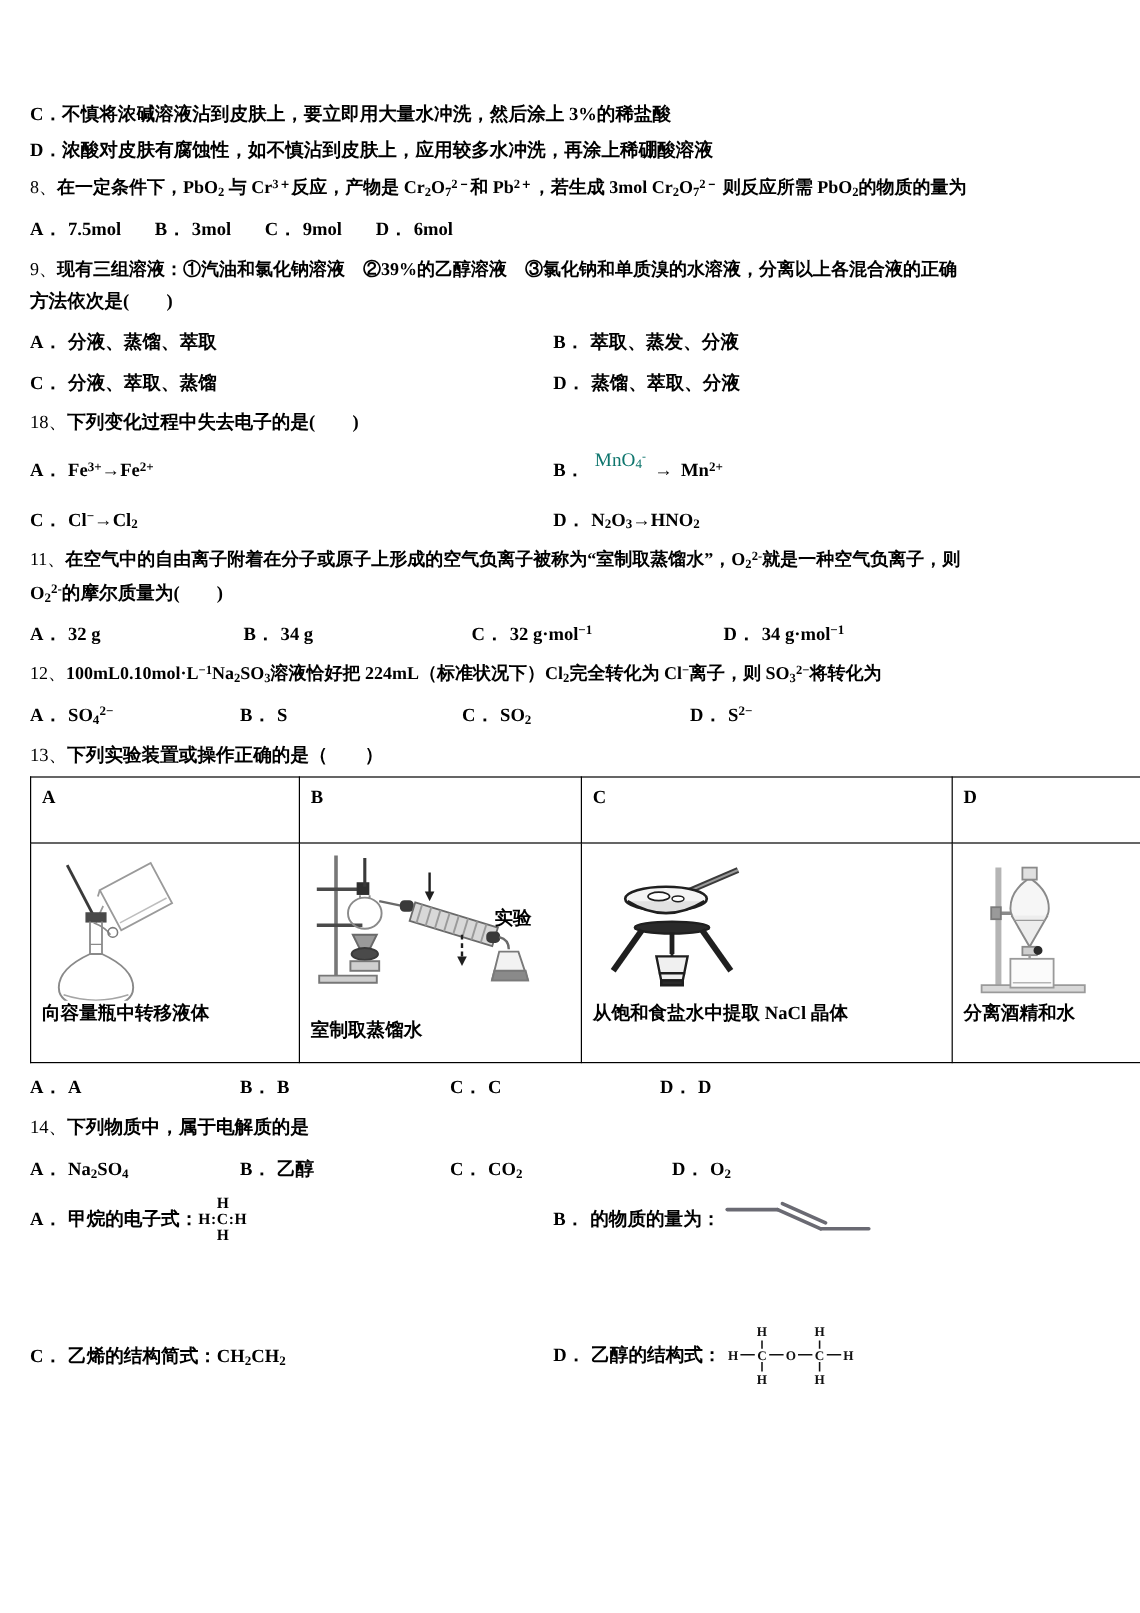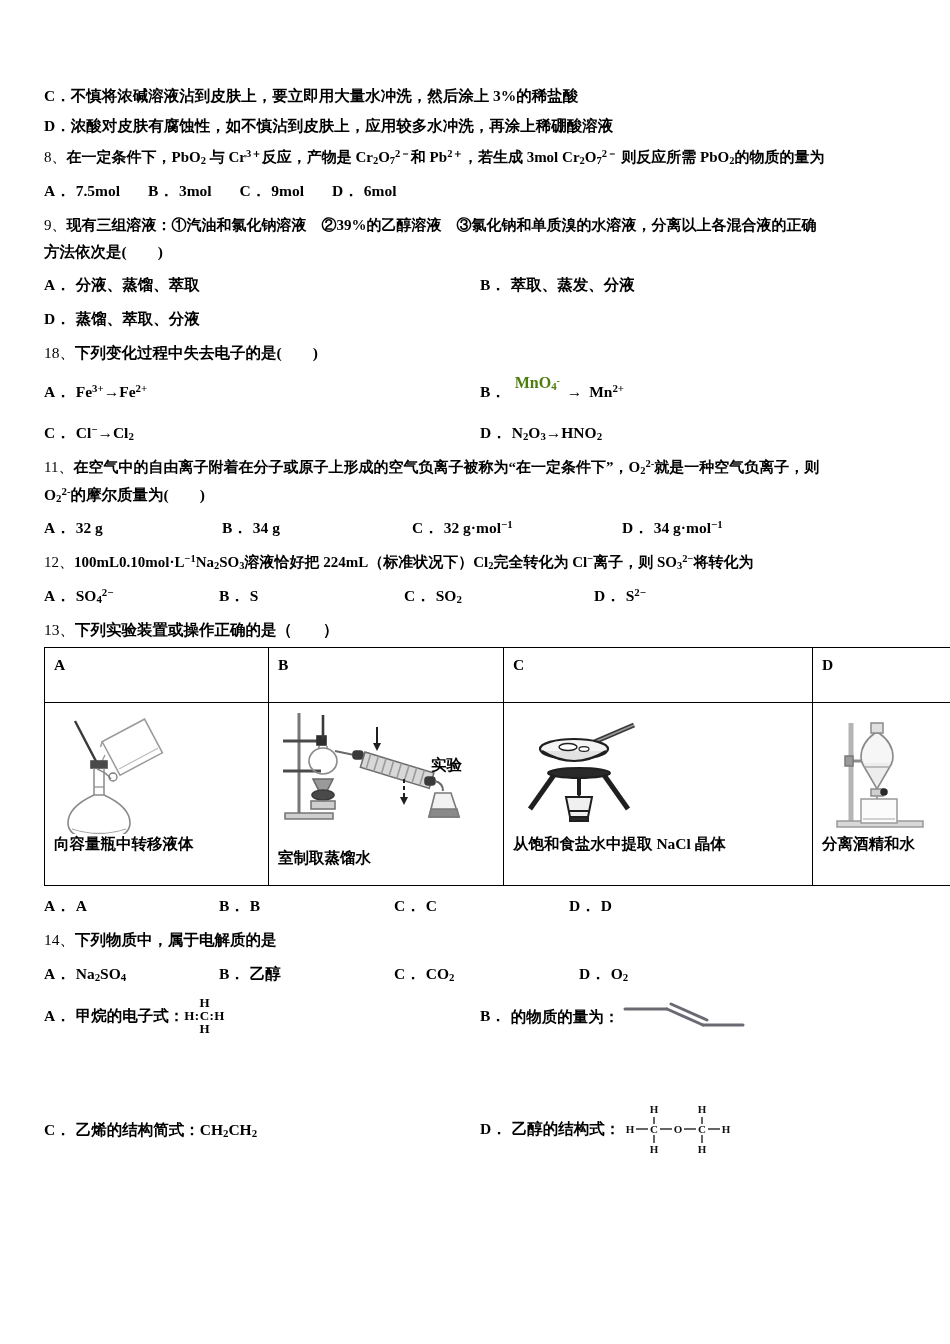--- a/index.html
+++ b/index.html
@@ -17,21 +17,21 @@
   }
   .page {
     position: relative;
     width: 950px;
     height: 1344px;
     padding: 0;
     box-sizing: border-box;
   }
   .content {
     position: absolute;
-    left: 44px;
+    left: 25px;
     top: 88px;
     width: 872px;
   }
 
   
   .line {
     font-size: 15.5px;
     line-height: 1.0;
     margin: 0 0 14px 0;
     font-weight: bold;
@@ -189,51 +189,52 @@
     <div class="qline" style="font-size:15px;font-family:Liberation Serif, serif;">
       <span class="qnum">9、</span><span>现有三组溶液：①汽油和氯化钠溶液　②39%的乙醇溶液　③氯化钠和单质溴的水溶液，分离以上各混合液的正确</span>
     </div>
     <div class="qline">方法依次是(　　)</div>
   </div>
   <div class="opts two">
     <div><span class="olabel">A．</span><span>分液、蒸馏、萃取</span></div>
     <div><span class="olabel">B．</span><span>萃取、蒸发、分液</span></div>
   </div>
   <div class="opts two">
+    <div><span class="olabel">C．</span><span>分液、萃取、蒸馏</span></div>
     <div><span class="olabel">D．</span><span>蒸馏、萃取、分液</span></div>
   </div>
 
   <div class="qline" style="margin-bottom:18px;">
     <span class="qnum">18、</span><span>下列变化过程中失去电子的是(　　)</span>
   </div>
   <div class="opts two" style="margin-bottom:20px; align-items:center;">
     <div>
       <span class="olabel">A．</span><span>Fe<sup>3+</sup>→Fe<sup>2+</sup></span>
     </div>
     <div style="position:relative;">
       <span class="olabel">B．</span>
       <span style="display:inline-block; position:relative; font-family:'Liberation Serif',serif;">
-        <span style="position:relative; top:-9px; font-weight:bold; font-size:16px; color:#4d7c0f;">MnO<sub style="font-size:0.68em;">4</sub><sup style="font-size:0.62em;">-</sup></span>
+        <span style="position:relative; top:-9px; font-weight:normal; font-size:16px; color:#0f766e;">MnO<sub style="font-size:0.68em;">4</sub><sup style="font-size:0.62em;">-</sup></span>
         <span style="margin-left:3px;">→</span>
         <span style="margin-left:3px;">Mn<sup>2+</sup></span>
       </span>
     </div>
   </div>
   <div class="opts two">
     <div>
       <span class="olabel">C．</span><span>Cl<sup>−</sup>→Cl<sub>2</sub></span>
     </div>
     <div>
       <span class="olabel">D．</span><span>N<sub>2</sub>O<sub>3</sub>→HNO<sub>2</sub></span>
     </div>
   </div>
 
   <div class="stem-wrap">
     <div class="qline" style="font-size:15px;">
-      <span class="qnum">11、</span><span>在空气中的自由离子附着在分子或原子上形成的空气负离子被称为“在一定条件下”，</span><span><span>O</span><sub>2</sub><sup>2-</sup></span><span>就是一种空气负离子，则</span>
+      <span class="qnum">11、</span><span>在空气中的自由离子附着在分子或原子上形成的空气负离子被称为“室制取蒸馏水”，</span><span><span>O</span><sub>2</sub><sup>2-</sup></span><span>就是一种空气负离子，则</span>
     </div>
     <div class="qline">
       <span><span>O</span><sub>2</sub><sup>2-</sup></span><span>的摩尔质量为(　　)</span>
     </div>
   </div>
   <div class="opts q11">
     <div><span class="olabel">A．</span><span>32 g</span></div>
     <div><span class="olabel">B．</span><span>34 g</span></div>
     <div><span class="olabel">C．</span><span>32 g·mol<sup>−1</sup></span></div>
     <div><span class="olabel">D．</span><span>34 g·mol<sup>−1</sup></span></div>

